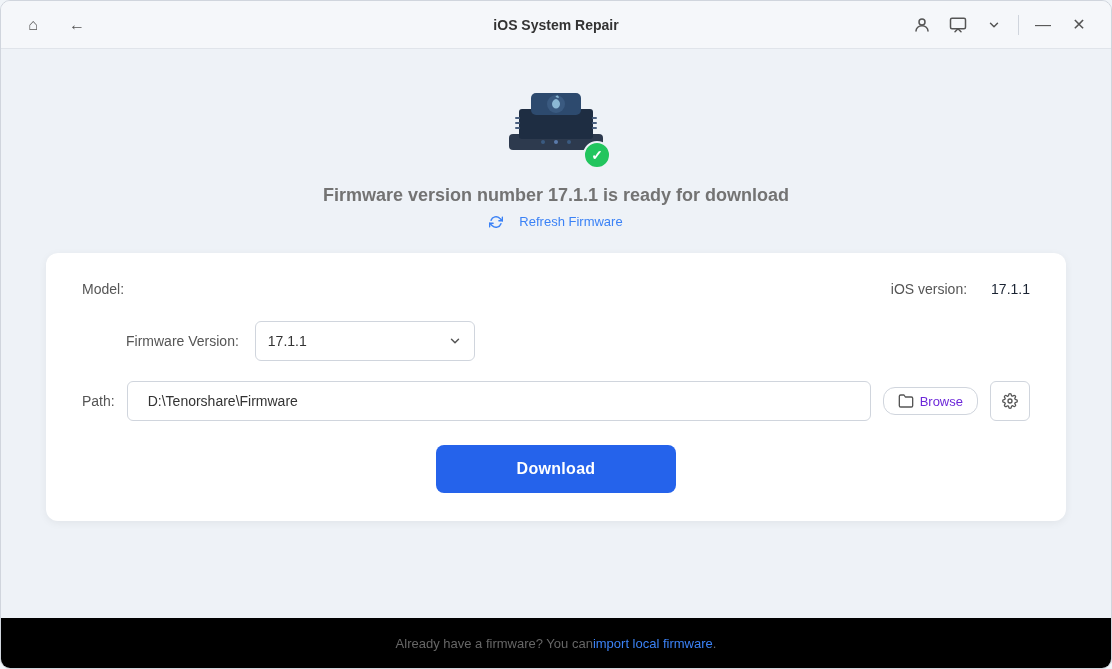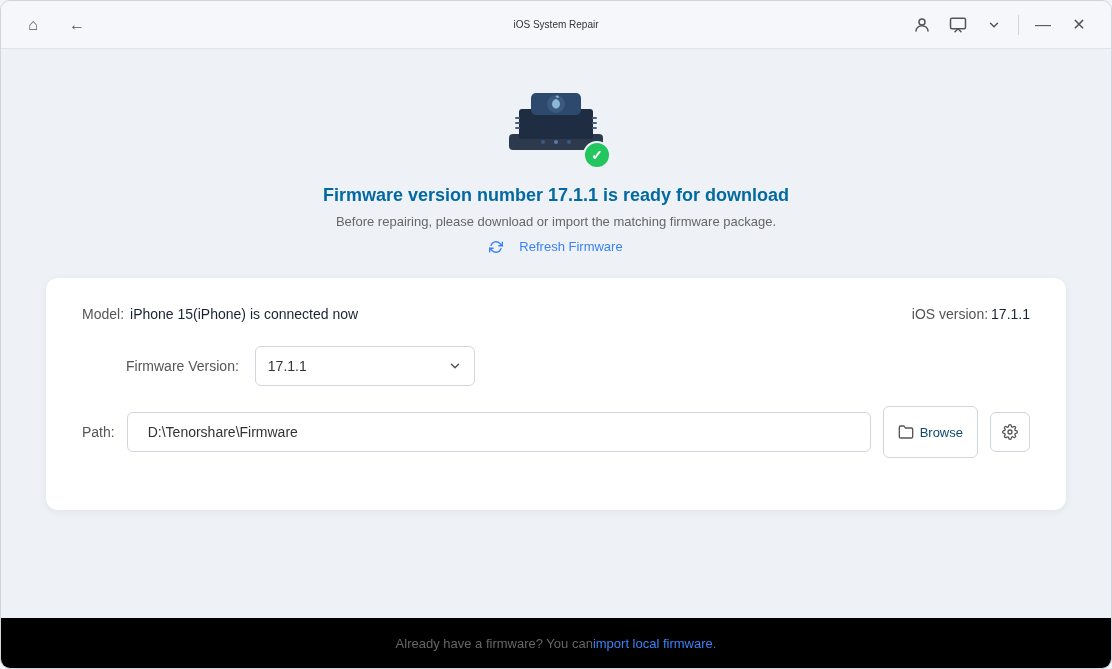--- a/index.html
+++ b/index.html
@@ -28,23 +28,23 @@
     }
     .titlebar-left {
       display: flex;
       align-items: center;
       gap: 12px;
     }
     .titlebar-center {
       position: absolute;
       left: 50%;
       transform: translateX(-50%);
-      font-size: 10px;
+      font-size: 14px;
       color: #333;
-      font-weight: 400;
+      font-weight: 700;
     }
     .titlebar-right {
       display: flex;
       align-items: center;
       gap: 4px;
     }
     .titlebar-icon {
       width: 32px;
       height: 32px;
       display: flex;
@@ -106,21 +106,21 @@
       align-items: center;
       justify-content: center;
       color: white;
       font-size: 14px;
       font-weight: bold;
     }
 
     .hero-title {
       font-size: 18px;
       font-weight: 700;
-      color: #0369a1;
+      color: #737373;
       text-align: center;
       margin-bottom: 8px;
     }
 
     .hero-subtitle {
       font-size: 13px;
       color: #666;
       text-align: center;
       margin-bottom: 10px;
     }
@@ -155,21 +155,21 @@
     .card-row-left {
       display: flex;
       align-items: flex-start;
       gap: 6px;
       font-size: 14px;
       color: #333;
     }
 
     .card-row-right {
       display: flex;
-      gap: 3px;
+      gap: 24px;
       font-size: 14px;
       color: #333;
       margin-left: 15px;
     }
 
     .label {
       color: #555;
     }
 
     .value {
@@ -228,27 +228,27 @@
       font-size: 14px;
       color: #333;
       background: white;
       outline: none;
     }
 
     .browse-btn {
       display: flex;
       align-items: center;
       gap: 6px;
-      height: 52px;
+      height: 28px;
       padding: 0 14px;
       border: 1px solid #d0d5dd;
-      border-radius: 6px;
+      border-radius: 12px;
       background: white;
       font-size: 13px;
-      color: #0c4a6e;
+      color: #6d28d9;
       cursor: pointer;
       white-space: nowrap;
     }
 
     .settings-btn {
       width: 40px;
       height: 40px;
       border: 1px solid #d0d5dd;
       border-radius: 6px;
       background: white;
@@ -365,37 +365,35 @@
         <rect x="91" y="48" width="5" height="2" rx="1" fill="#4a6080"></rect>
 
         <circle cx="42" cy="63" r="2" fill="#3a5a80"></circle>
         <circle cx="55" cy="63" r="2" fill="#5a7aaa"></circle>
         <circle cx="68" cy="63" r="2" fill="#3a5a80"></circle>
       </svg>
       <div class="check-badge">✓</div>
     </div>
 
     <div class="hero-title">Firmware version number 17.1.1 is ready for download</div>
-    <div class="hero-subtitle">Before repairing, please download or import the matching firmware package.</div>
     <a class="refresh-link">
       <svg width="14" height="14" viewBox="0 0 24 24" fill="none" stroke="#3b82f6" stroke-width="2.5" stroke-linecap="round" stroke-linejoin="round">
         <polyline points="23 4 23 10 17 10"></polyline>
           <polyline points="1 20 1 14 7 14"></polyline>
         <path d="M3.51 9a9 9 0 0 1 14.85-3.36L23 10M1 14l4.64 4.36A9 9 0 0 0 20.49 15"></path>
       </svg>
       <span>Refresh Firmware</span>
     </a>
   </div>
 
   <div class="card">
 
     <div class="card-row">
       <div class="card-row-left">
         <span class="label">Model:</span>
-        <span class="value">iPhone 15(iPhone) is connected now</span>
       </div>
       <div class="card-row-right">
         <span class="label">iOS version:</span>
         <span class="value">17.1.1</span>
       </div>
     </div>
 
     <div class="firmware-row">
       <span class="firmware-label">Firmware Version:</span>
       <div class="firmware-select">
@@ -417,20 +415,21 @@
       </button>
       <button class="settings-btn">
         <svg width="16" height="16" viewBox="0 0 24 24" fill="none" stroke="#555" stroke-width="2" stroke-linecap="round" stroke-linejoin="round">
           <circle cx="12" cy="12" r="3"></circle>
           <path d="M19.4 15a1.65 1.65 0 0 0 .33 1.82l.06.06a2 2 0 0 1-2.83 2.83l-.06-.06a1.65 1.65 0 0 0-1.82-.33 1.65 1.65 0 0 0-1 1.51V21a2 2 0 0 1-4 0v-.09A1.65 1.65 0 0 0 9 19.4a1.65 1.65 0 0 0-1.82.33l-.06.06a2 2 0 0 1-2.83-2.83l.06-.06A1.65 1.65 0 0 0 4.68 15a1.65 1.65 0 0 0-1.51-1H3a2 2 0 0 1 0-4h.09A1.65 1.65 0 0 0 4.6 9a1.65 1.65 0 0 0-.33-1.82l-.06-.06a2 2 0 0 1 2.83-2.83l.06.06A1.65 1.65 0 0 0 9 4.68a1.65 1.65 0 0 0 1-1.51V3a2 2 0 0 1 4 0v.09a1.65 1.65 0 0 0 1 1.51 1.65 1.65 0 0 0 1.82-.33l.06-.06a2 2 0 0 1 2.83 2.83l-.06.06A1.65 1.65 0 0 0 19.4 9a1.65 1.65 0 0 0 1.51 1H21a2 2 0 0 1 0 4h-.09a1.65 1.65 0 0 0-1.51 1z"></path>
         </svg>
       </button>
     </div>
 
 
+    <button class="download-btn">Download</button>
 
   </div>
 </div>
 
 <div class="footer">
   <span>Already have a firmware? You can </span>
   <a>import local firmware</a>
   <span>.</span>
 </div>
 

